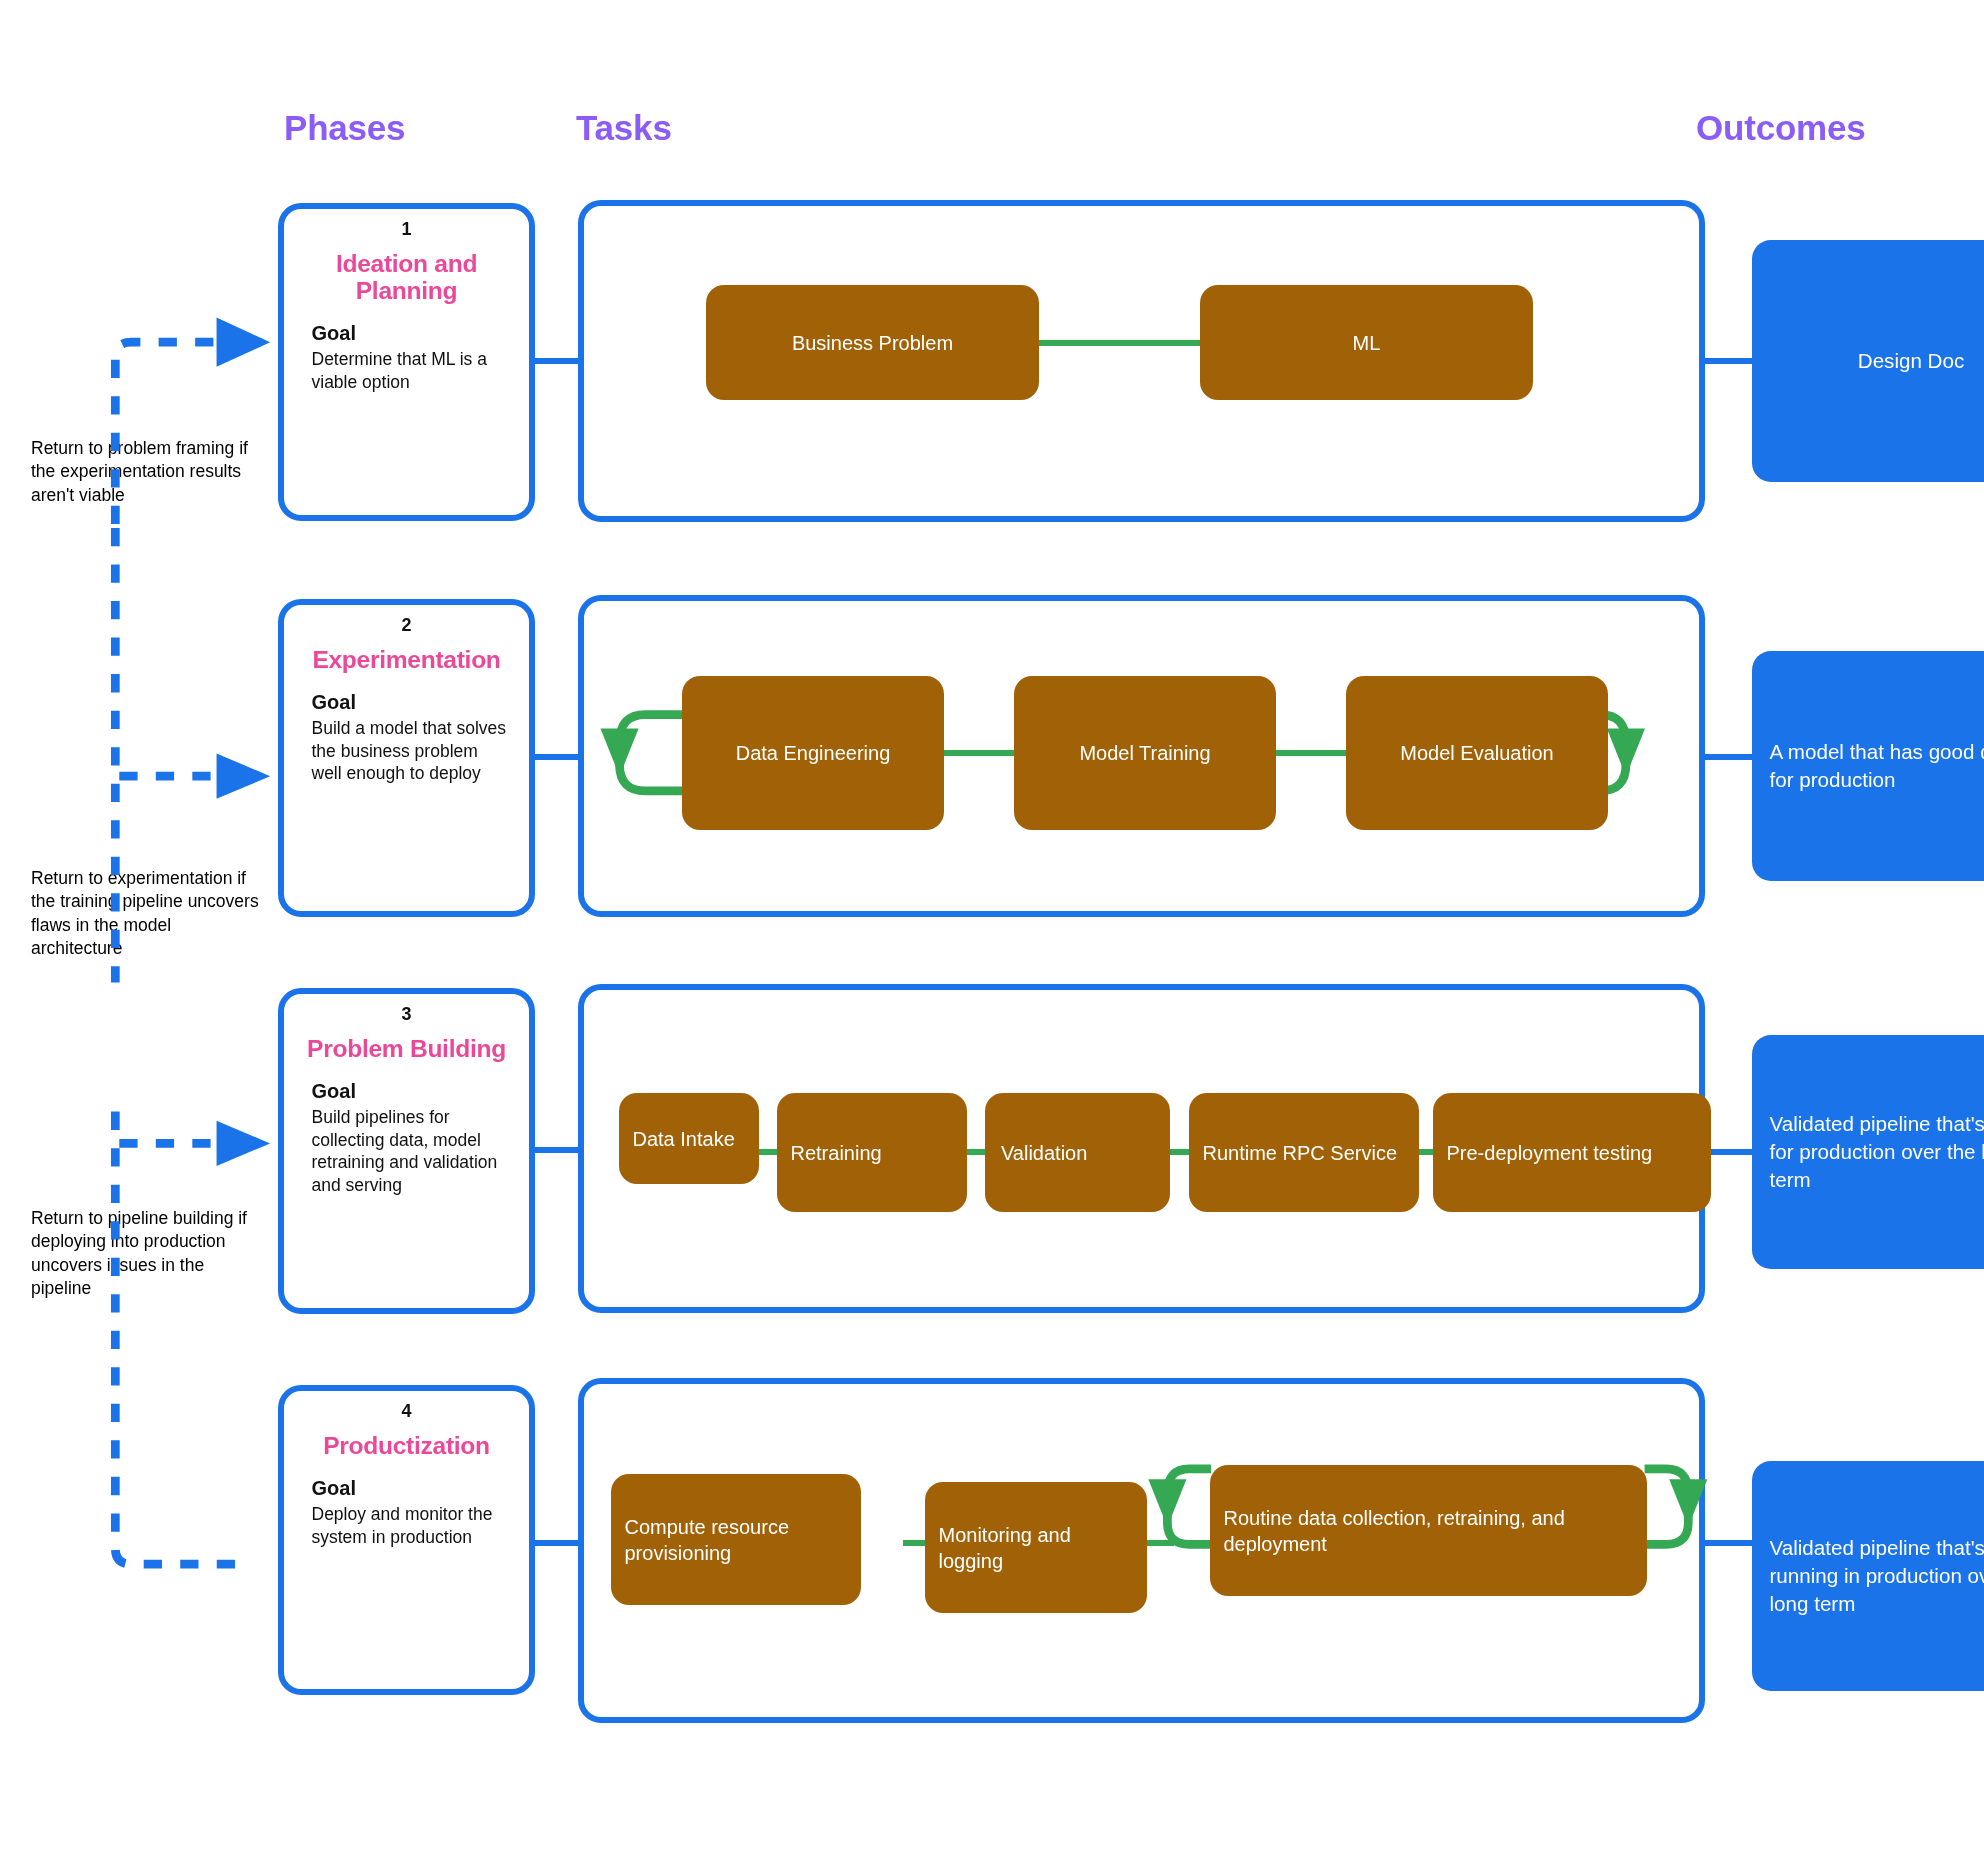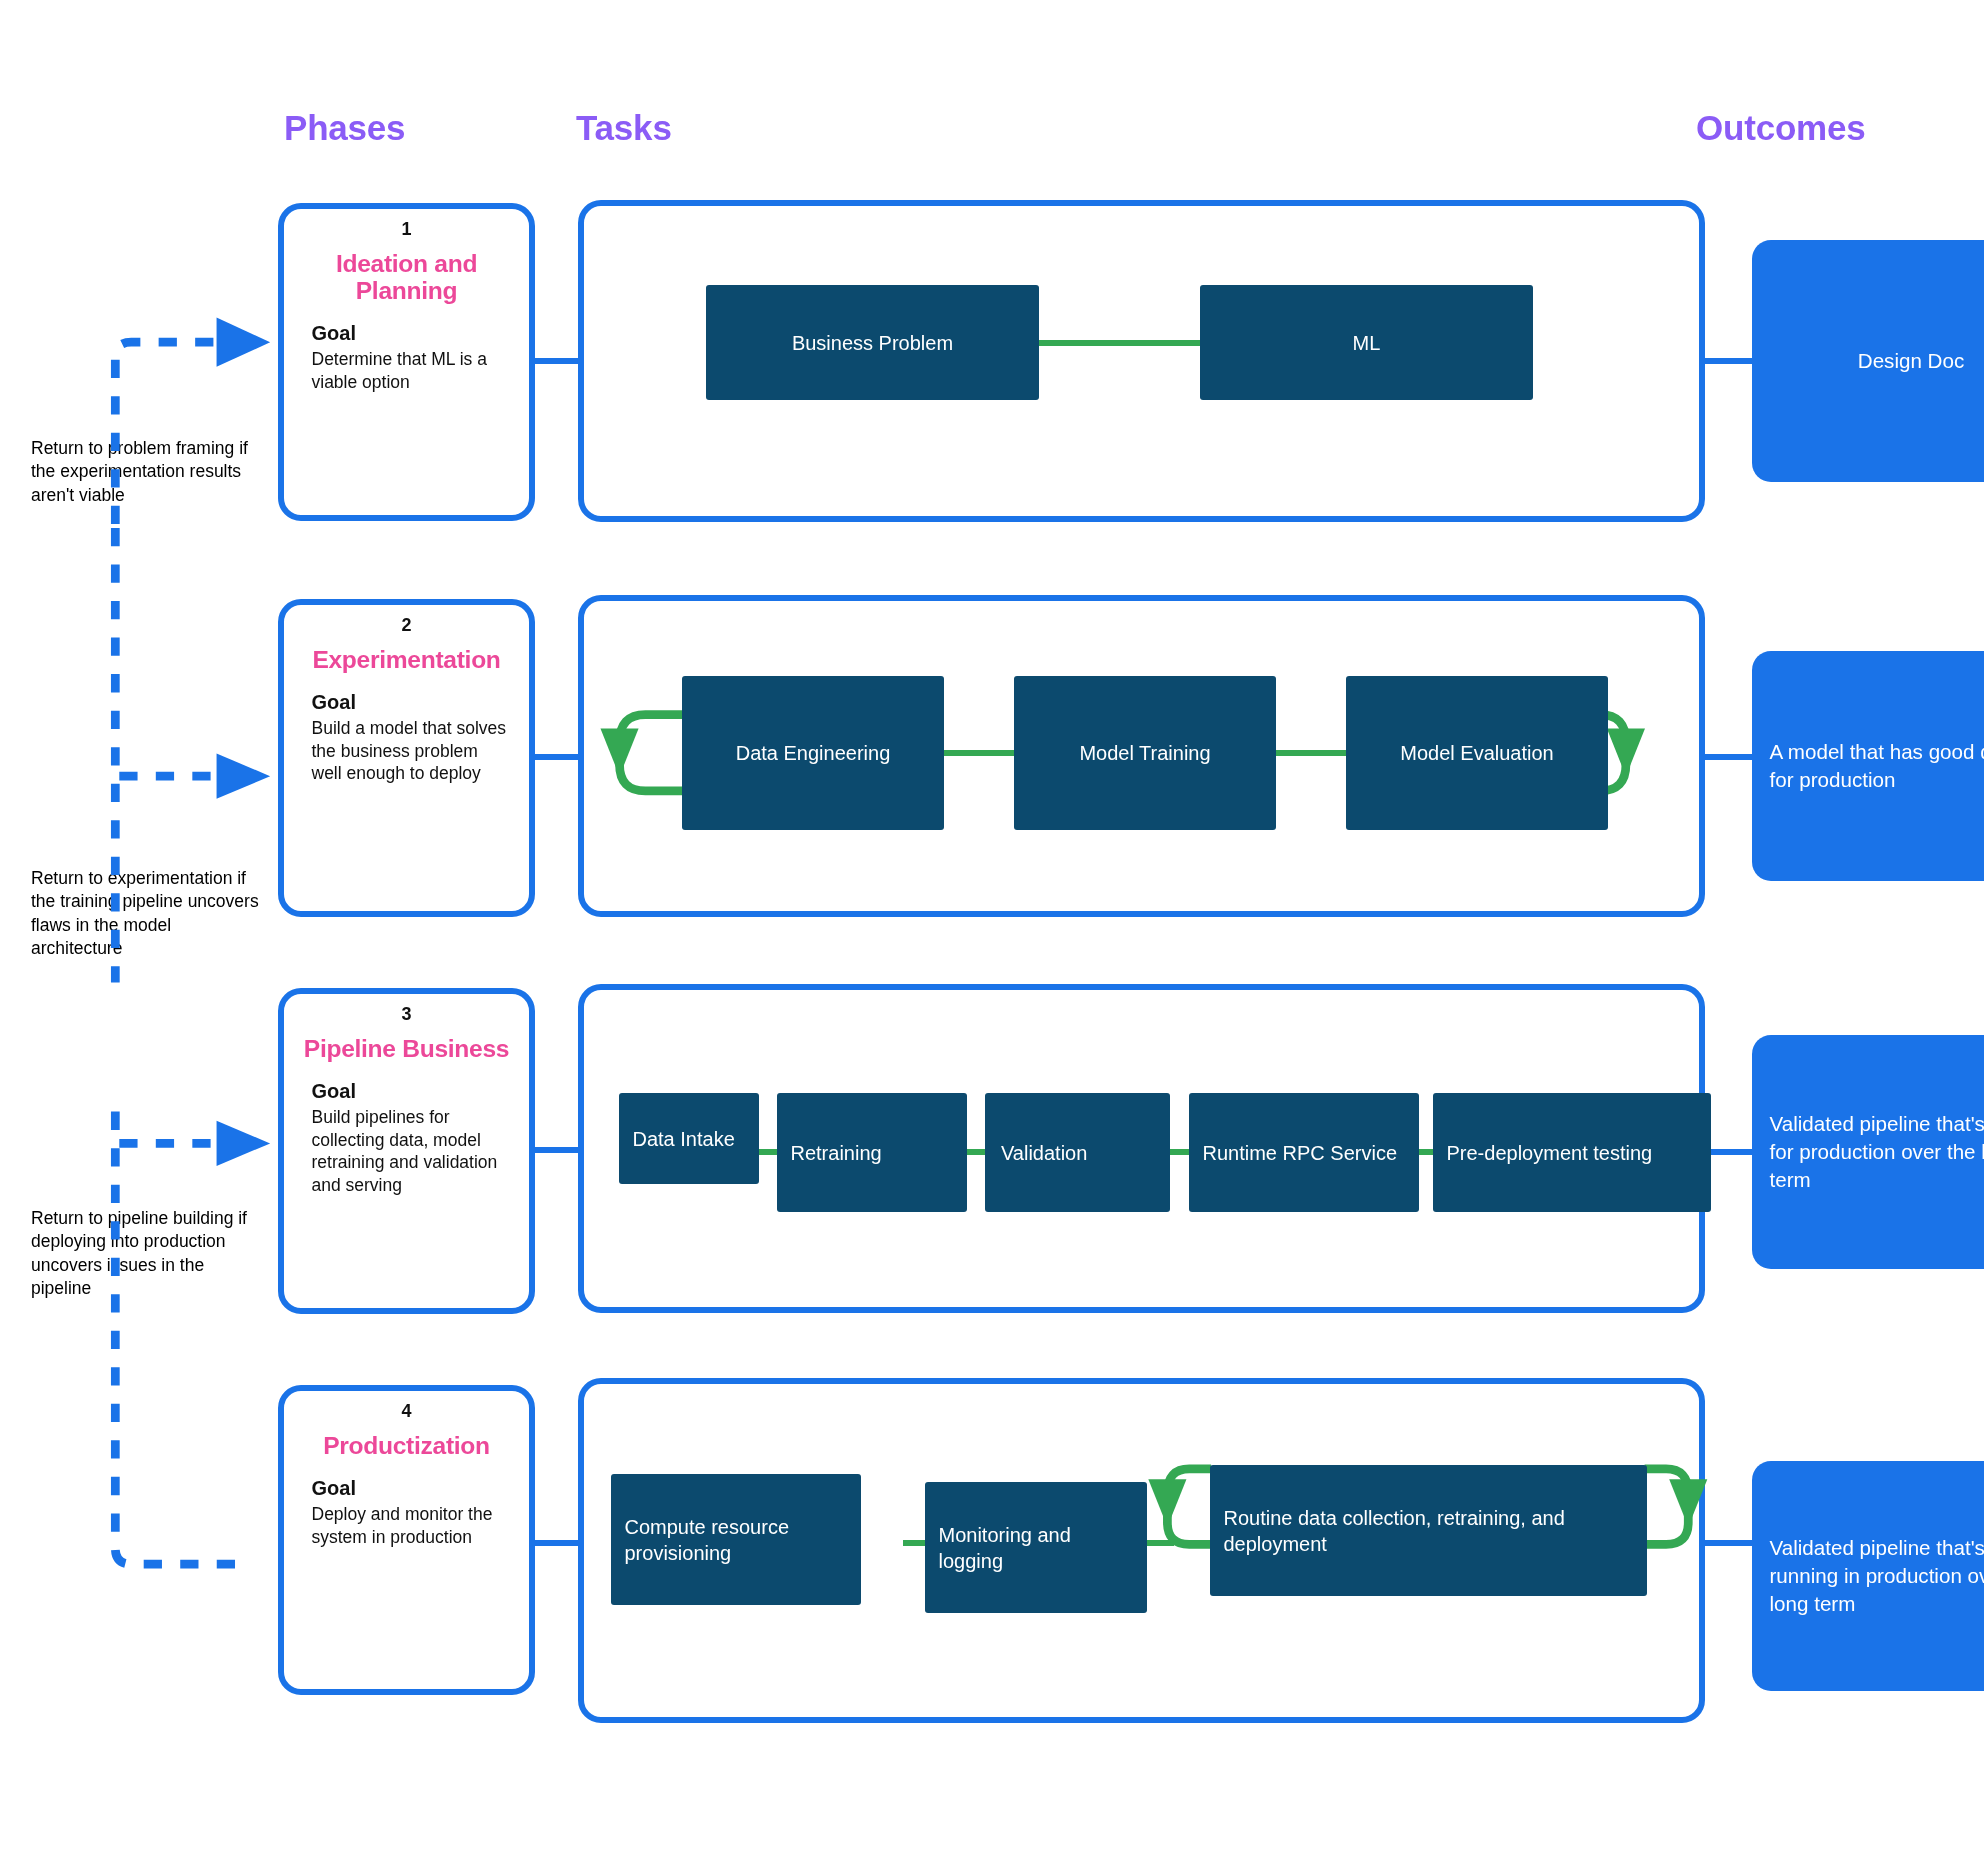--- a/index.html
+++ b/index.html
@@ -73,22 +73,22 @@
   .task-panel {
     position: absolute;
     border: 6.7px solid #1a73e8;
     border-radius: 23px;
     background: #ffffff;
   }
 
   
   .task-box {
     position: absolute;
-    background: #0c4a6e;
-    border-radius: 3px;
+    background: #a16207;
+    border-radius: 18px;
     color: #ffffff;
     font-size: 20px;
     line-height: 1.30;
     display: flex;
     align-items: center;
     padding: 0 13.5px;
     z-index: 4;
   }
   .task-box.center { justify-content: center; text-align: center; }
 
@@ -215,21 +215,21 @@
   <div class="conn" style="left:941px; top:750px; width:79px; height:5.6px;"></div>
   <div class="task-box center" style="left:1014px; top:676px; width:262px; height:154px;">Model Training</div>
   <div class="conn" style="left:1273px; top:750px; width:79px; height:5.6px;"></div>
   <div class="task-box center" style="left:1346px; top:676px; width:262px; height:154px;">Model Evaluation</div>
 
   <div class="conn-blue" style="left:1705px; top:754px; width:48px; height:5.6px;"></div>
   <div class="outcome-box" style="left:1752px; top:651px; width:318px; height:230px;">A model that has good quality for production</div>
 
   <div class="phase-card" style="left:278px; top:988px; width:257px; height:326px;">
     <div class="phase-num">3</div>
-    <div class="phase-title">Pipeline Business</div>
+    <div class="phase-title">Problem Building</div>
     <div class="goal-wrap">
       <div class="goal-label">Goal</div>
       <div class="goal-text">Build pipelines for collecting data, model retraining and validation and serving</div>
     </div>
   </div>
 
   <div class="conn-blue" style="left:535px; top:1147px; width:44px; height:5.6px;"></div>
 
   <div class="task-panel" style="left:578px; top:984px; width:1127px; height:329px;"></div>
 

